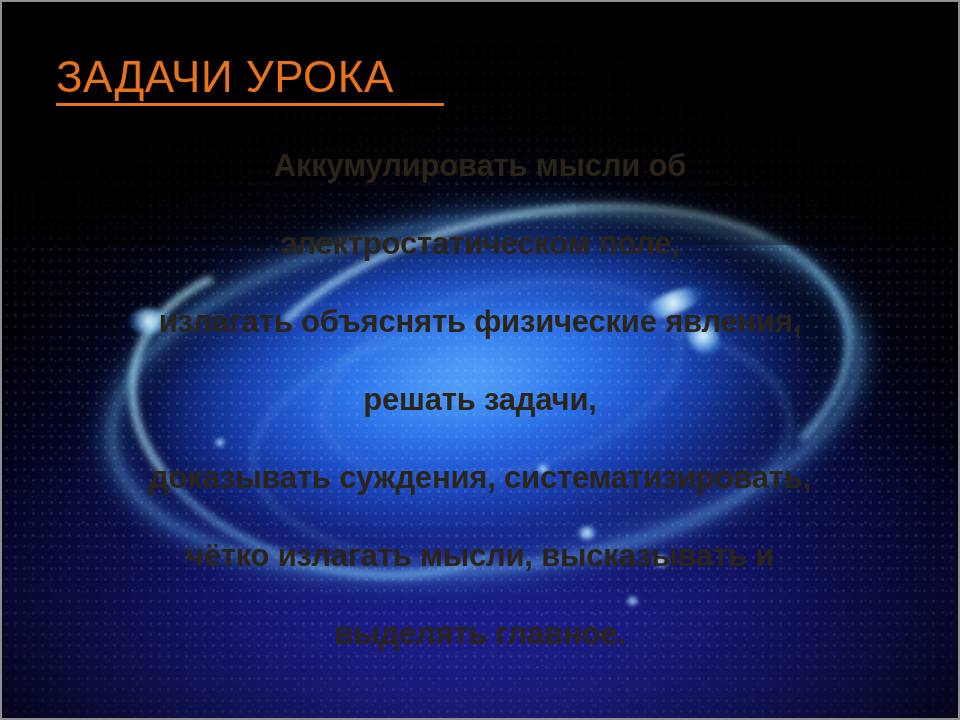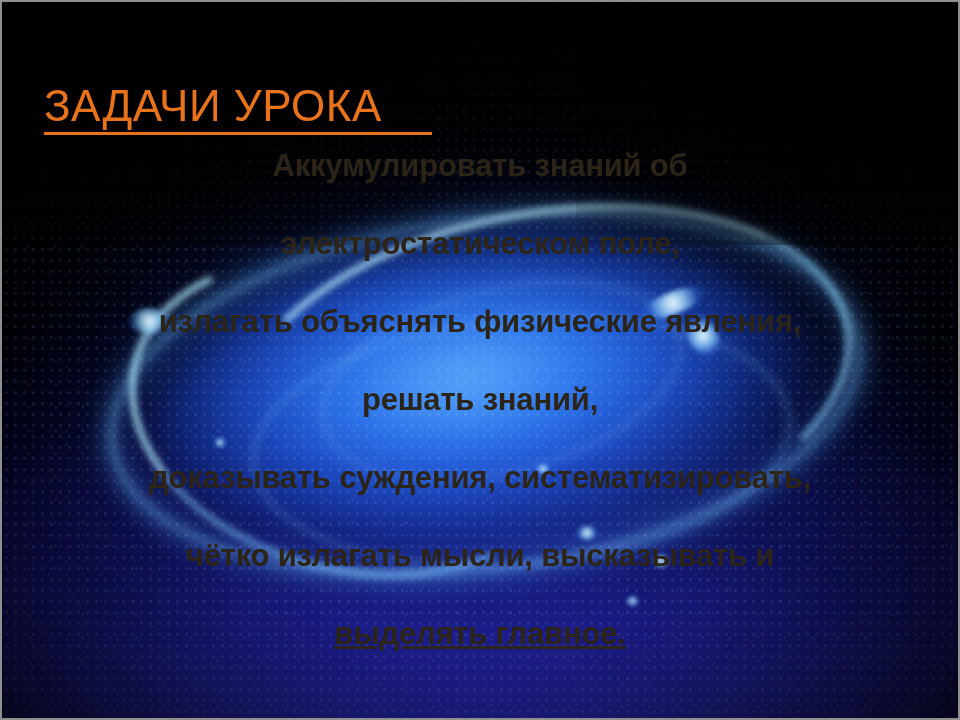--- a/index.html
+++ b/index.html
@@ -175,23 +175,22 @@
   }
 
   
   #content {
     position: absolute;
     inset: 0;
   }
 
   #title-block {
     position: absolute;
-    left: 42px;
+    left: 54px;
     top: 52px;
-    margin-top: 29px;
   }
   #slide-title {
     margin: 0;
     font-size: 44px;
     line-height: 1.05;
     font-weight: 400;
     letter-spacing: 0.5px;
     white-space: nowrap;
   }
   #title-underline {
@@ -208,21 +207,21 @@
     text-align: center;
   }
   .body-line {
     font-size: 31px;
     font-weight: 700;
     line-height: 1.0;
     margin: 0 0 47px 0;
     white-space: nowrap;
     letter-spacing: -0.2px;
   }
-  .body-line:last-child { margin-bottom: 0; text-decoration: underline; }
+  .body-line:last-child { margin-bottom: 0; }
 </style>
 </head>
 <body>
 
 <div id="slide" style="border-color: rgb(143, 143, 143);">
 
   <div id="background">
     <div class="bg-layer" id="bg-base"></div>
     <div class="bg-layer" id="bg-bottom-wash"></div>
     <div class="bg-layer" id="bg-outerglow"></div>
@@ -249,23 +248,23 @@
   </div>
 
   <div id="content">
 
     <div id="title-block">
       <h1 id="slide-title" style="color: rgb(232, 115, 27);">ЗАДАЧИ УРОКА</h1>
       <div id="title-underline" style="background: rgb(232, 115, 27);"></div>
     </div>
 
     <div id="body-block">
-      <p class="body-line" style="color: rgb(43, 36, 23);">Аккумулировать  знаний об</p>
+      <p class="body-line" style="color: rgb(43, 36, 23);">Аккумулировать  мысли об</p>
       <p class="body-line" style="color: rgb(43, 36, 23);">электростатическом поле,</p>
       <p class="body-line" style="color: rgb(43, 36, 23);">излагать объяснять физические явления,</p>
-      <p class="body-line" style="color: rgb(43, 36, 23);">решать знаний,</p>
+      <p class="body-line" style="color: rgb(43, 36, 23);">решать задачи,</p>
       <p class="body-line" style="color: rgb(43, 36, 23);">доказывать суждения, систематизировать,</p>
       <p class="body-line" style="color: rgb(43, 36, 23);">чётко излагать мысли, высказывать и</p>
       <p class="body-line" style="color: rgb(43, 36, 23);">выделять главное.</p>
     </div>
 
   </div>
 </div>
 
 </body></html>

